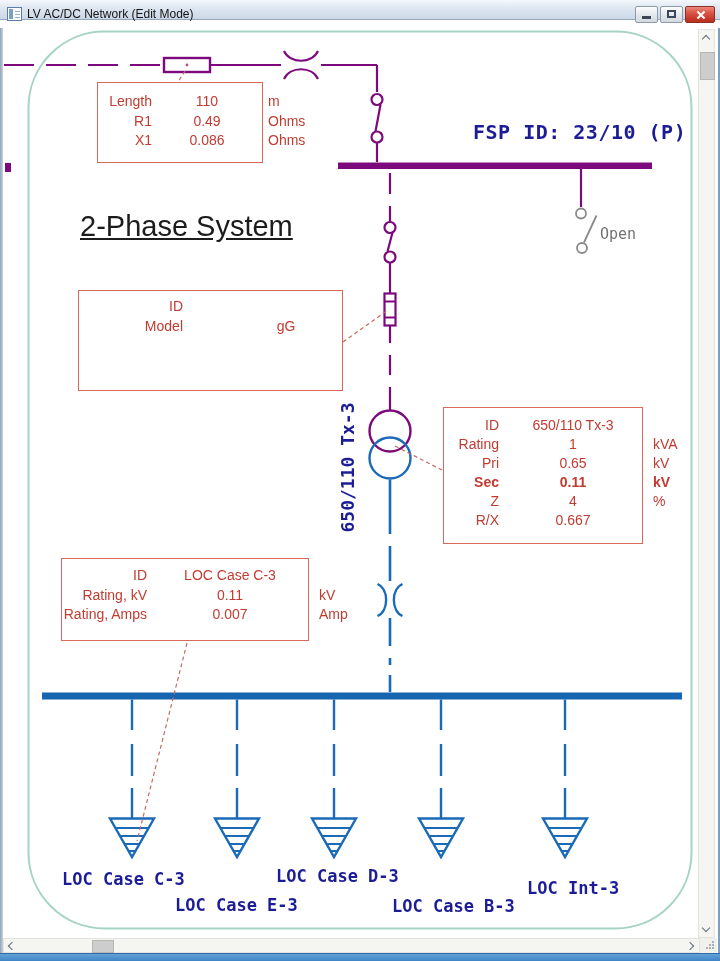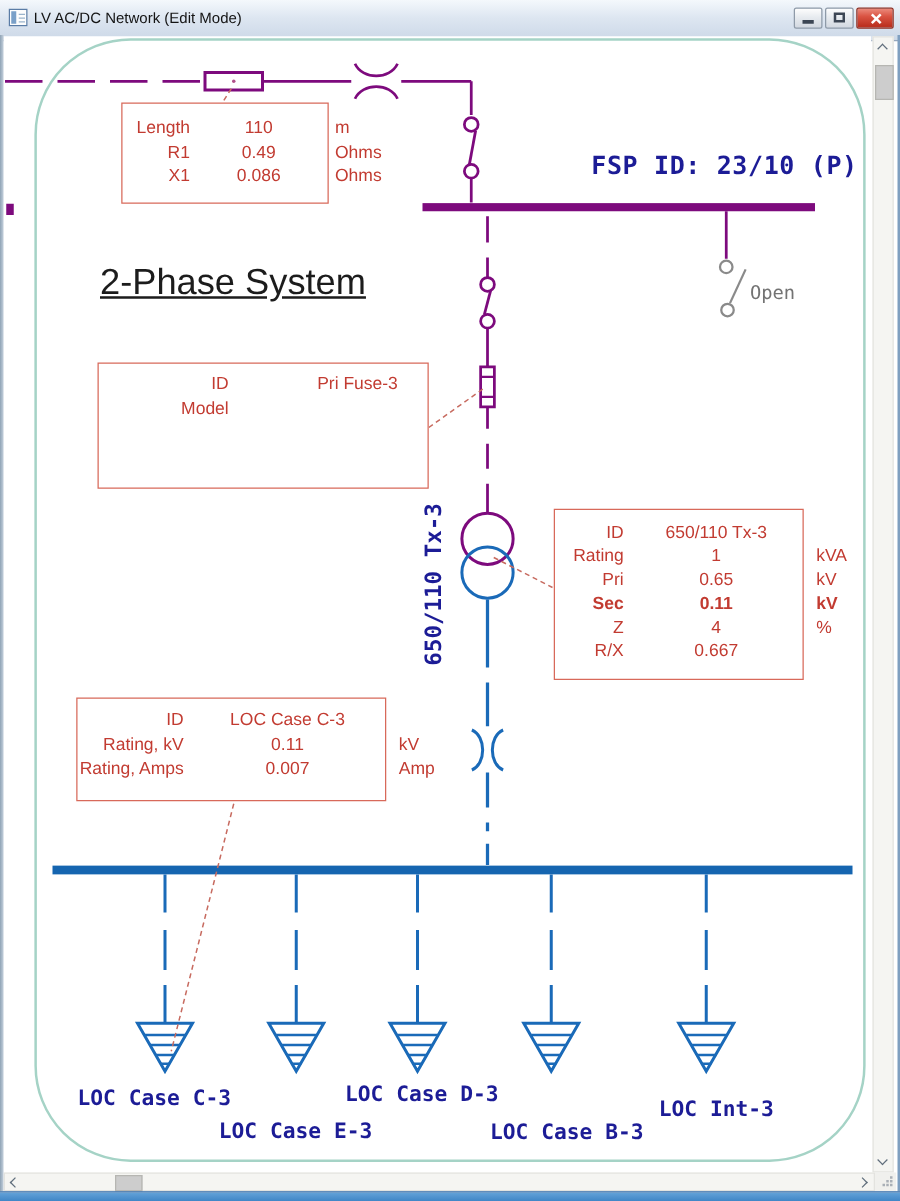--- a/index.html
+++ b/index.html
@@ -1,20 +1,20 @@
 <!DOCTYPE html>
 <html><head>
 <meta charset="utf-8">
 <style>
   html,body { margin:0; padding:0; background:#e8e8e8; font-family:"Liberation Sans",sans-serif; }
   .window { position:relative; width:720px; height:961px; background:#fff; overflow:hidden;
             outline:1px solid #6e8299; }
 
   
-  .titlebar { position:absolute; left:0; top:0; width:720px; height:33px;
+  .titlebar { position:absolute; left:0; top:0; width:720px; height:20px;
               background:linear-gradient(#f4f8fc,#dde6f1 45%,#ccd8e7);
               border-bottom:1px solid #96a7bc; box-sizing:border-box; }
   .title-icon { position:absolute; left:7px; top:7px; width:15px; height:14px;
                 background:#fdfdfd; border:1px solid #5a7ca6; box-sizing:border-box; }
   .title-icon::before { content:""; position:absolute; left:1px; top:1px; width:4px; height:10px; background:#7aa0c8; }
   .title-icon::after { content:""; position:absolute; left:7px; top:3px; width:5px; height:1px; background:#9ab4cc; box-shadow:0 3px 0 #9ab4cc, 0 6px 0 #9ab4cc; }
   .title-text { position:absolute; left:27px; top:7px; font-size:12px; color:#141414; white-space:nowrap; }
   .win-btns { position:absolute; top:6px; right:5px; display:flex; gap:2px; }
   .win-btn { width:23px; height:17px; border:1px solid #8e9aa8; border-radius:2px;
              background:linear-gradient(#fdfdfd,#e7ebef 45%,#d3d9e1); box-sizing:border-box; position:relative; cursor:default; }
@@ -197,25 +197,25 @@
     <div class="irow">
         <span class="il">X1</span>
         <span class="iv">0.086</span>
         <span class="iu">Ohms</span>
       </div>
   </div>
 
   <div class="ibox" style="left:78px; top:290px; width:265px; height:101px; padding-top:6px; --c1:104px; --c2:158px; --c3:0px;">
     <div class="irow">
         <span class="il">ID</span>
-        <span class="iv">Pri Fuse-3</span>
         <span class="iu"></span>
       </div>
     <div class="irow">
         <span class="il">Model</span>
+        <span class="iv">gG</span>
         <span class="iu"></span>
       </div>
   </div>
 
   <div class="ibox" style="left:443px; top:407px; width:200px; height:137px; padding-top:8px; --c1:55px; --c2:100px; --c3:40px;">
     <div class="irow" style="line-height:19px;">
         <span class="il">ID</span>
         <span class="iv">650/110 Tx-3</span>
         <span class="iu"></span>
       </div>

